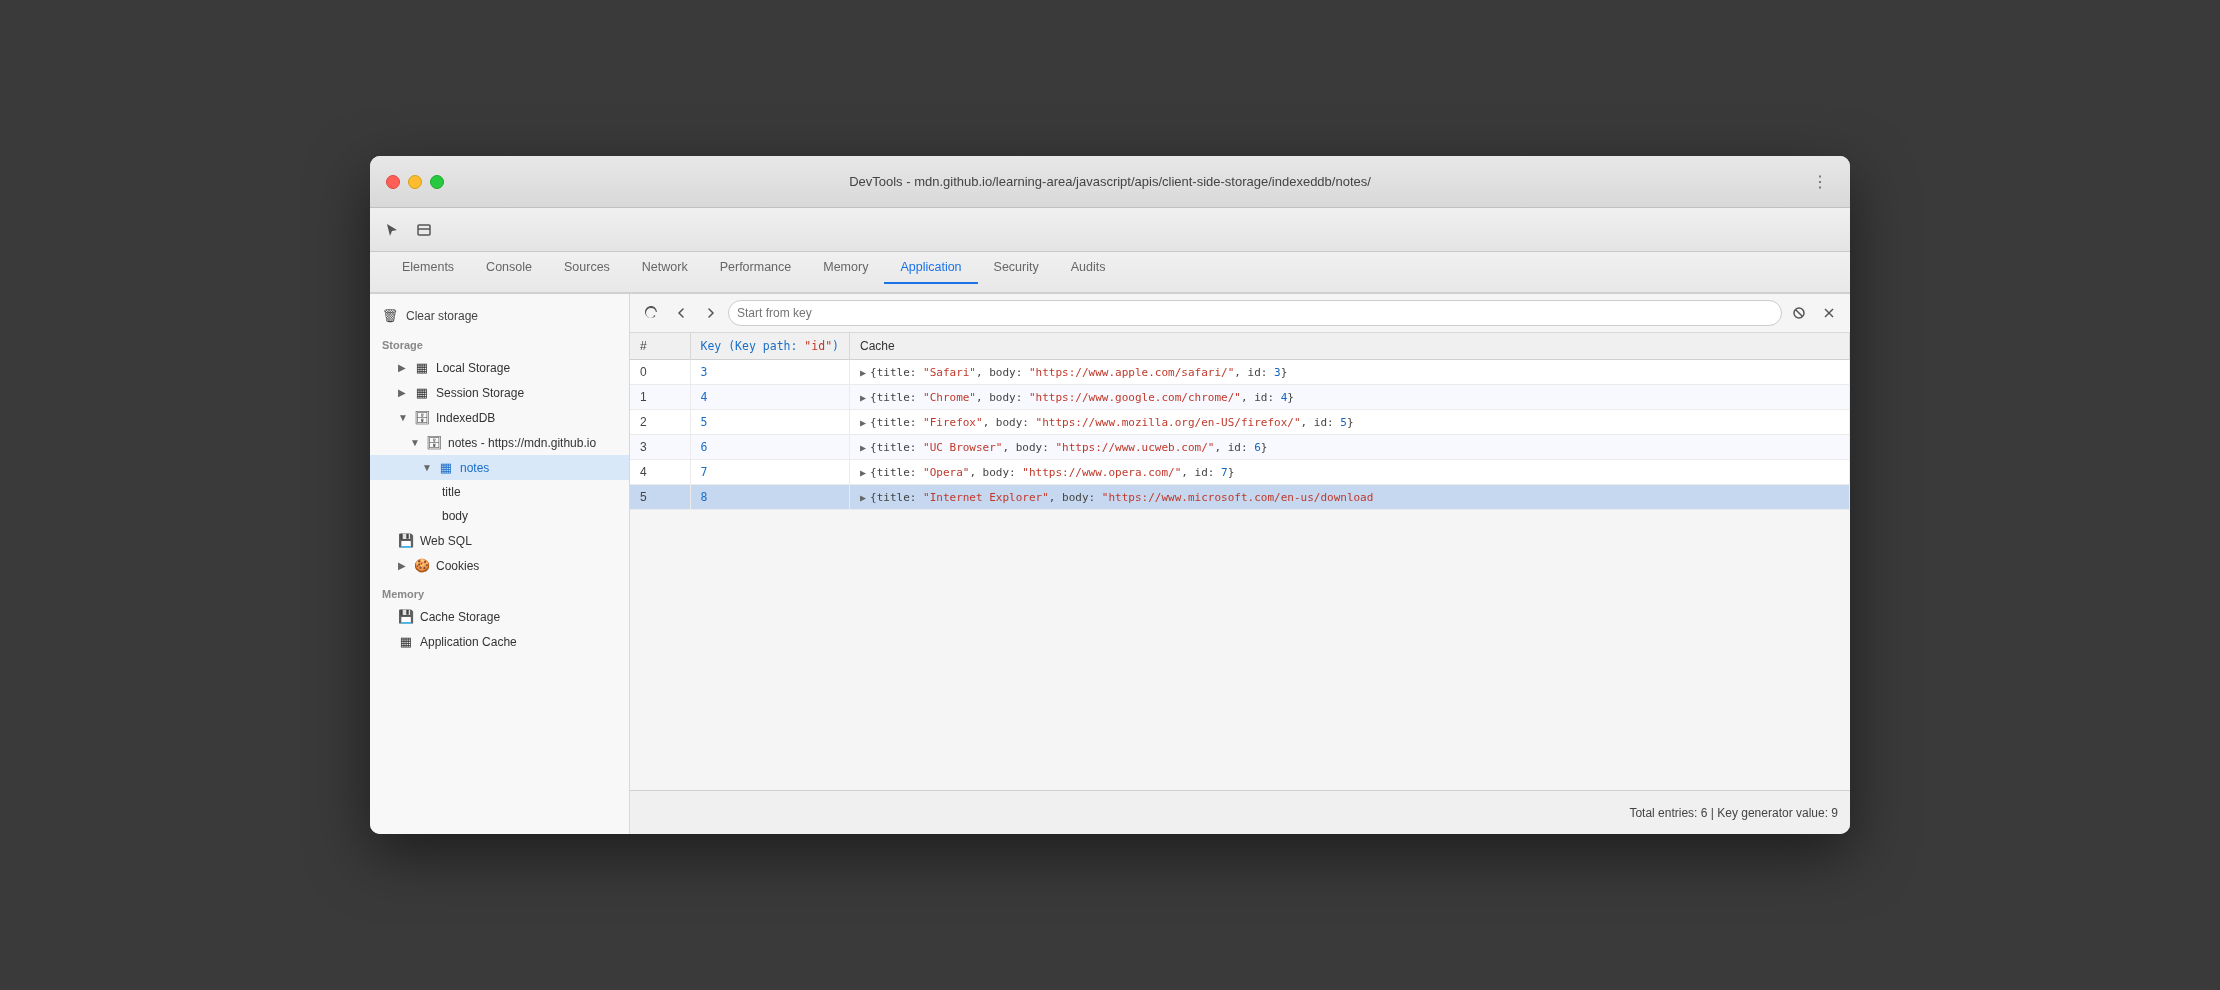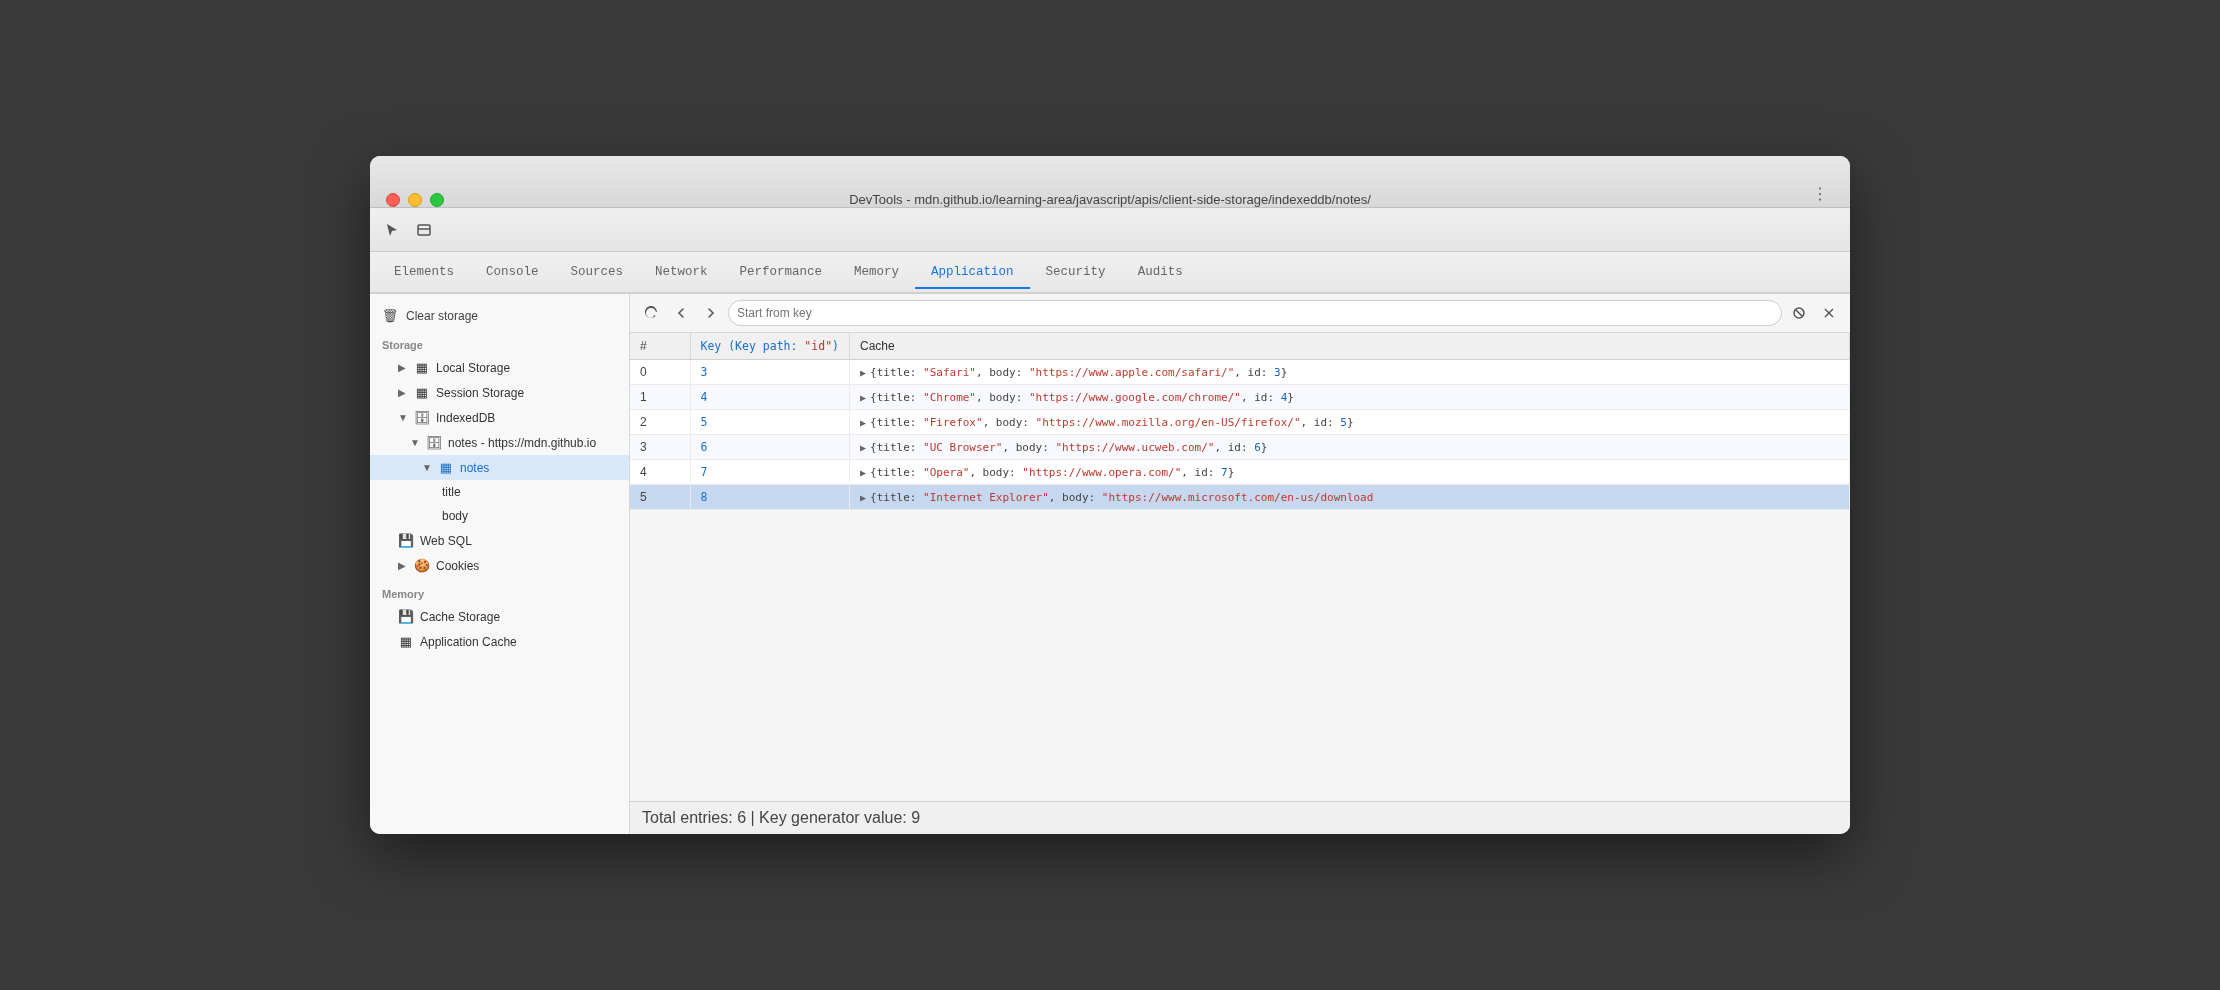--- a/index.html
+++ b/index.html
@@ -16,21 +16,21 @@
       background: #f5f5f5;
       border-radius: 10px;
       box-shadow: 0 20px 60px rgba(0,0,0,0.5);
       overflow: hidden;
     }
     
     .titlebar {
       background: linear-gradient(to bottom, #e8e8e8, #d8d8d8);
       height: 52px;
       display: flex;
-      align-items: flex-end;
+      align-items: center;
       padding: 0 16px;
       border-bottom: 1px solid #c0c0c0;
       position: relative;
     }
     .traffic-lights {
       display: flex;
       gap: 8px;
       align-items: center;
     }
     .traffic-light {
@@ -71,24 +71,23 @@
       justify-content: center;
       border-radius: 4px;
       color: #555;
       font-size: 14px;
     }
     
     .tabs {
       background: linear-gradient(to bottom, #f0f0f0, #e8e8e8);
       height: 42px;
       display: flex;
-      align-items: center;
-      padding: 0 8px;
+      align-items: flex-start;
+      padding: 0 16px;
       border-bottom: 2px solid #d0d0d0;
-      font-family: Liberation Mono, monospace;
     }
     .tab {
       padding: 8px 16px;
       font-size: 12.5px;
       color: #666;
       cursor: pointer;
       border-bottom: 2px solid transparent;
       margin-bottom: -2px;
       white-space: nowrap;
     }
@@ -226,28 +225,29 @@
     tr.odd { background: white; }
     tr.selected { background: #c5d8f0 !important; }
     .col-hash { width: 60px; color: #444; }
     .col-key { width: 120px; color: #1a6ec8; font-family: monospace; font-size: 11.5px; }
     .col-value { color: #444; font-family: monospace; font-size: 11px; }
     .val-red { color: #c0392b; }
     .val-num { color: #1565c0; }
     .expand-arrow { color: #666; margin-right: 4px; font-size: 10px; }
     
     .statusbar {
-      height: 33px;
+      height: 44px;
       background: #f0f0f0;
       border-top: 1px solid #d0d0d0;
       display: flex;
       align-items: center;
       padding: 0 12px;
-      font-size: 16px;
+      font-size: 12px;
       color: #444;
+      justify-content: flex-end;
     }
     .more-btn {
       margin-left: auto;
       width: 28px;
       height: 28px;
       border: none;
       background: none;
       cursor: pointer;
       display: flex;
       align-items: center;

